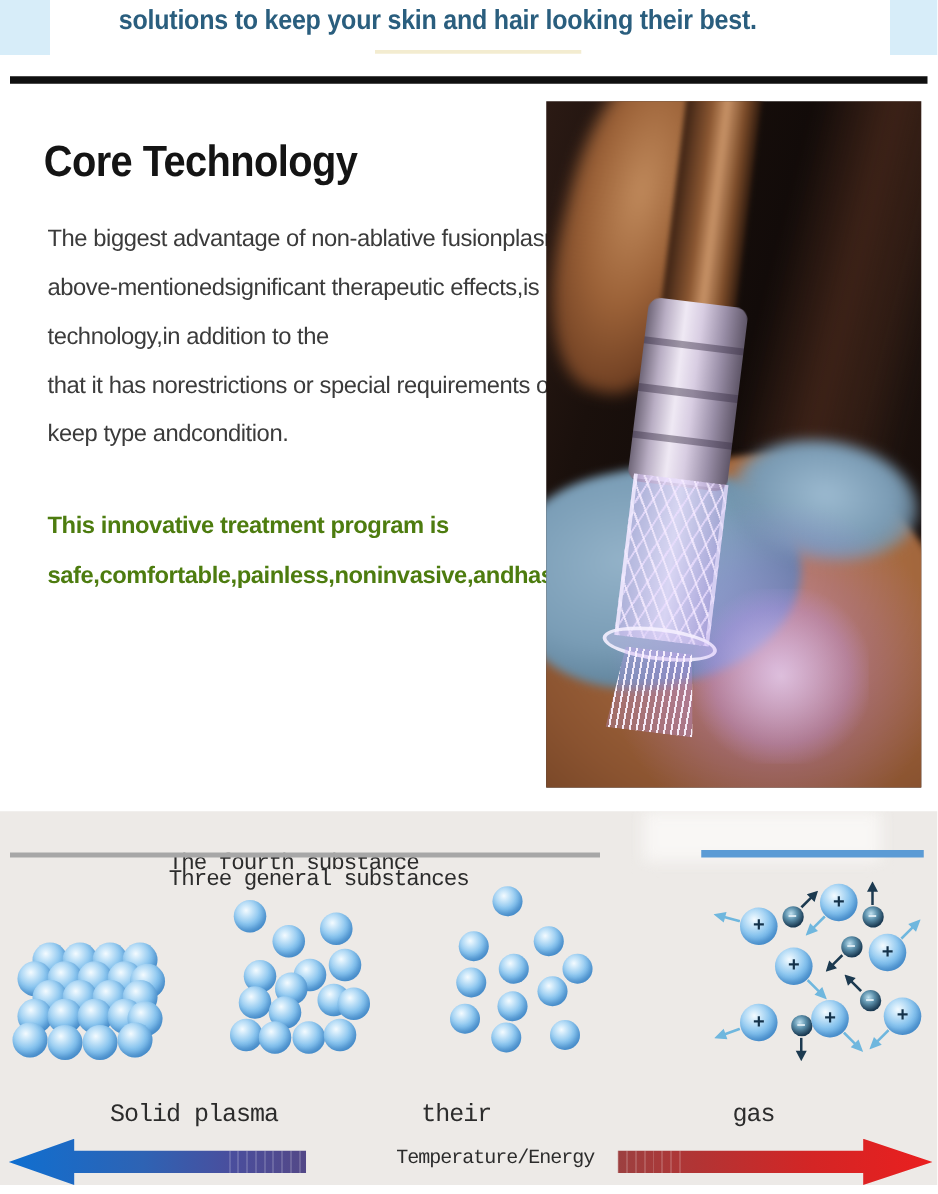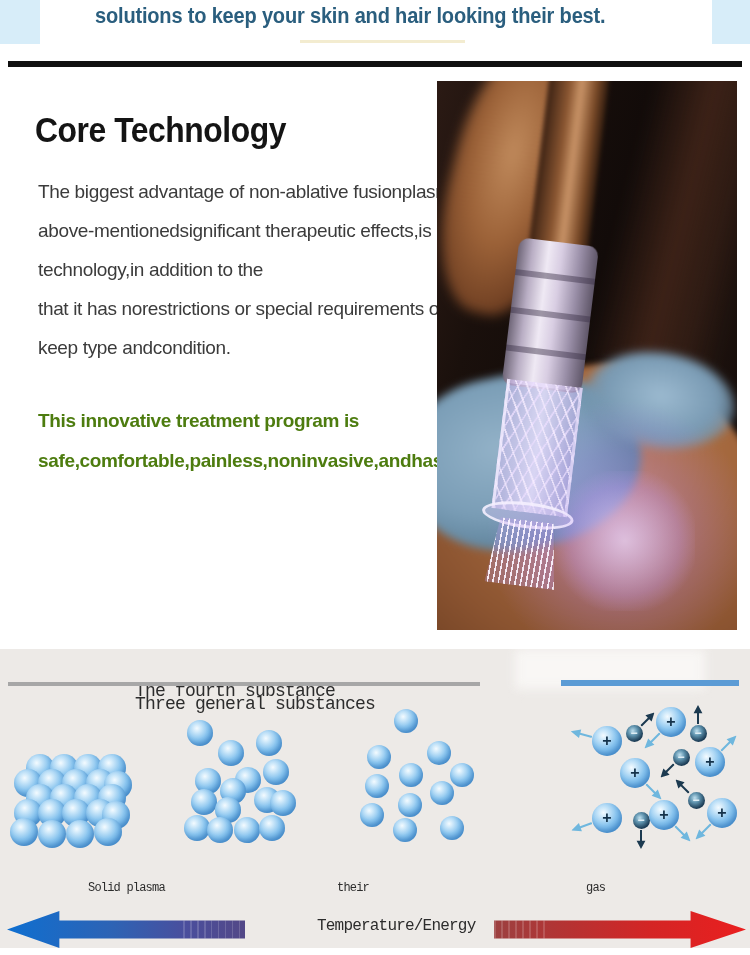--- a/index.html
+++ b/index.html
@@ -68,21 +68,21 @@
 
   
   .diagram{left:0;top:649px;width:750px;height:299px;background:#edeae7;overflow:hidden;
            font-family:"Liberation Mono",monospace;color:#2c2c2c;}
   .diagram .wm{left:515px;top:0;width:190px;height:40px;background:rgba(252,251,249,.75);filter:blur(6px);}
   .dg-text{white-space:nowrap;font-size:18px;letter-spacing:-.8px;}
   .dg-title{left:135px;top:0;margin-top:32px;}
   .dg-sub{left:135px;top:45px;}
   .line-gray{left:8px;top:33px;width:472px;height:4px;background:#a7a7a7;}
   .line-blue{left:561px;top:31px;width:178px;height:6px;background:#5b9bd5;}
-  .state-label{top:232px;font-size:12px;letter-spacing:-.8px;white-space:nowrap;}
+  .state-label{top:232px;font-size:20px;letter-spacing:-.8px;white-space:nowrap;}
   .lbl-solid{left:88px;} .lbl-liquid{left:337px;} .lbl-gas{left:586px;}
   .axis-label{left:277px;top:268px;font-size:16px;letter-spacing:-.8px;white-space:nowrap;margin-left:40px;}
   .arrow-left{left:7px;top:262px;width:238px;height:37px;
      clip-path:polygon(0 50%,22% 0,22% 26%,100% 26%,100% 74%,22% 74%,22% 100%);
      background:repeating-linear-gradient(90deg,rgba(255,255,255,.16) 0 1.5px,rgba(0,0,0,0) 1.5px 7px),
        linear-gradient(90deg,#0f6fd0 0%,#2e63b4 45%,#4a4e9d 75%,#534887 100%);
      background-size:26% 100%,100% 100%;background-position:100% 0,0 0;background-repeat:no-repeat;}
   .arrow-right{left:494px;top:262px;width:252px;height:37px;
      clip-path:polygon(0 26%,78% 26%,78% 0,100% 50%,78% 100%,78% 74%,0 74%);
      background:repeating-linear-gradient(90deg,rgba(255,255,255,.16) 0 1.5px,rgba(0,0,0,0) 1.5px 7px),

